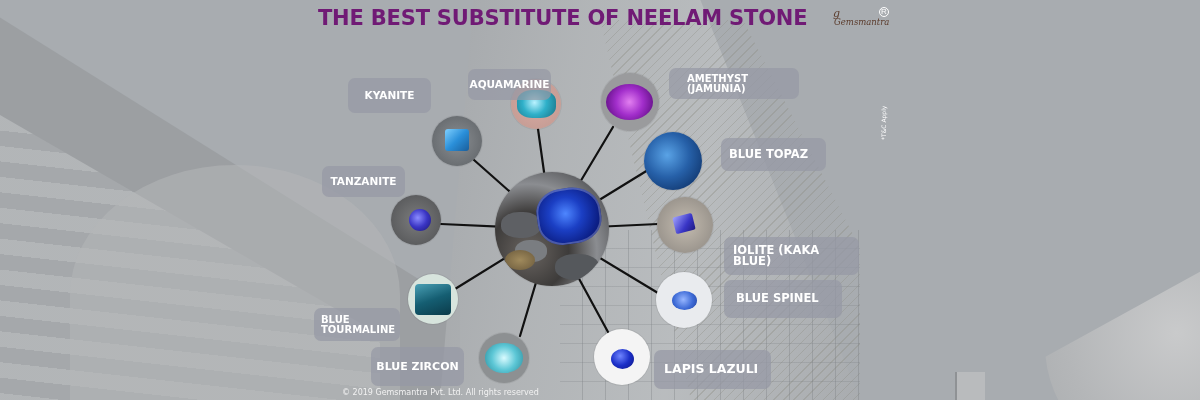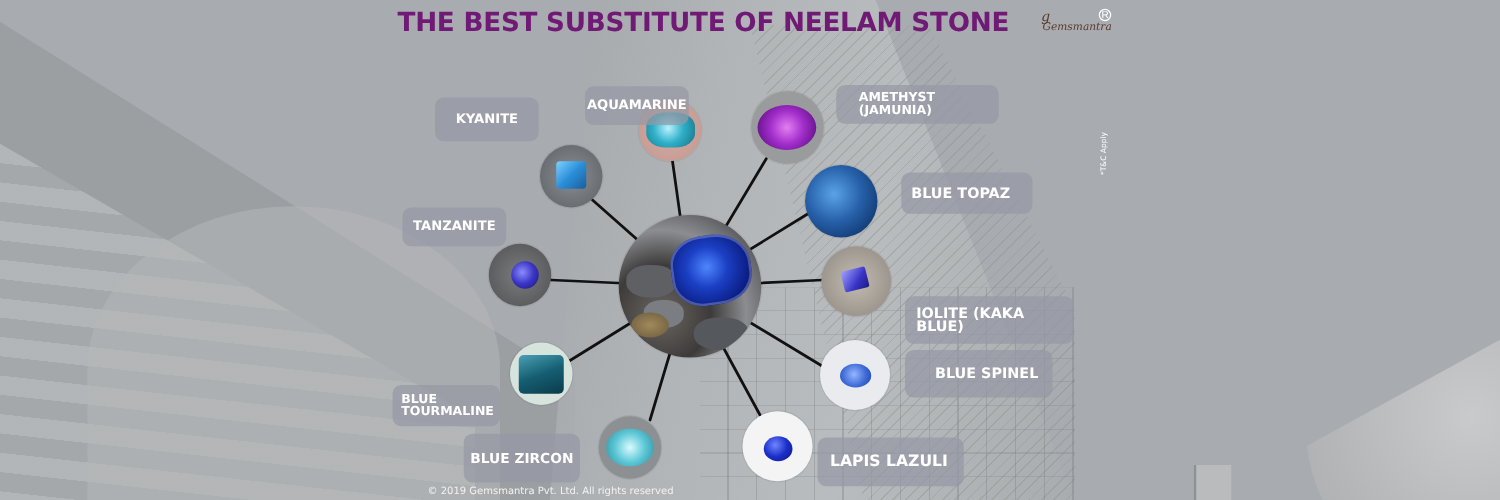--- a/index.html
+++ b/index.html
@@ -69,21 +69,21 @@
   
   .label { position: absolute; border-radius: 7px; background: rgba(150,152,165,.72); color: #ffffff; font-family: "DejaVu Sans", sans-serif; font-weight: bold; display: flex; align-items: center; line-height: 1; }
   .label span { display: block; }
   .l-aquamarine { left: 468px; top: 42px; width: 83px; height: 31px; font-size: 10.5px; justify-content: center; margin-top: 27px; }
   .l-kyanite { left: 348px; top: 78px; width: 83px; height: 35px; font-size: 10.5px; justify-content: center; text-align: right; }
   .l-amethyst { left: 669px; top: 68px; width: 130px; height: 31px; font-size: 10px; padding-left: 18px; line-height: .95; }
   .l-bluetopaz { left: 721px; top: 138px; width: 105px; height: 33px; font-size: 11.5px; padding-left: 8px; }
   .l-tanzanite { left: 322px; top: 166px; width: 83px; height: 31px; font-size: 10.5px; justify-content: center; }
   .l-iolite { left: 724px; top: 197px; width: 135px; height: 38px; font-size: 11.5px; padding-left: 9px; line-height: 1; margin-top: 40px; }
   .l-tourmaline { left: 314px; top: 274px; width: 86px; height: 33px; font-size: 10px; padding-left: 7px; line-height: .95; margin-top: 34px; }
-  .l-spinel { left: 724px; top: 280px; width: 118px; height: 38px; font-size: 11.5px; padding-left: 24px; }
+  .l-spinel { left: 724px; top: 280px; width: 118px; height: 38px; font-size: 11.5px; padding-left: 12px; }
   .l-zircon { left: 371px; top: 347px; width: 93px; height: 39px; font-size: 11px; justify-content: center; }
   .l-lapis { left: 654px; top: 350px; width: 117px; height: 39px; font-size: 12.5px; padding-left: 10px; }
 
   .footer { position: absolute; left: 342px; top: 388px; font-family: "DejaVu Sans", sans-serif; font-size: 8px; color: #f2f2f2; white-space: nowrap; }
   .tc-note { position: absolute; left: 880px; top: 140px; font-family: "DejaVu Sans", sans-serif; font-size: 6px; color: #ffffff; transform: rotate(-90deg); transform-origin: left top; white-space: nowrap; }
 </style>
 </head>
 <body>
 
 <div class="banner">

